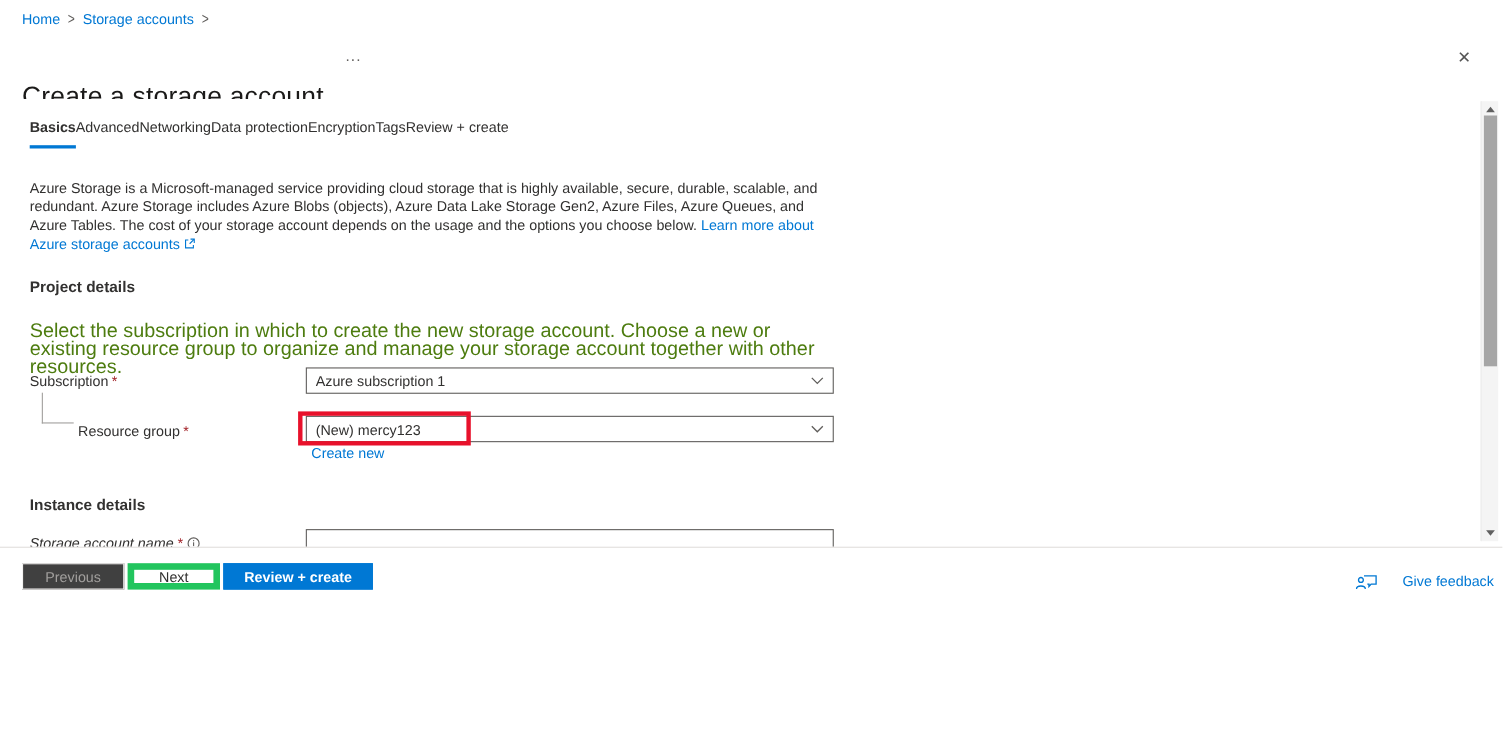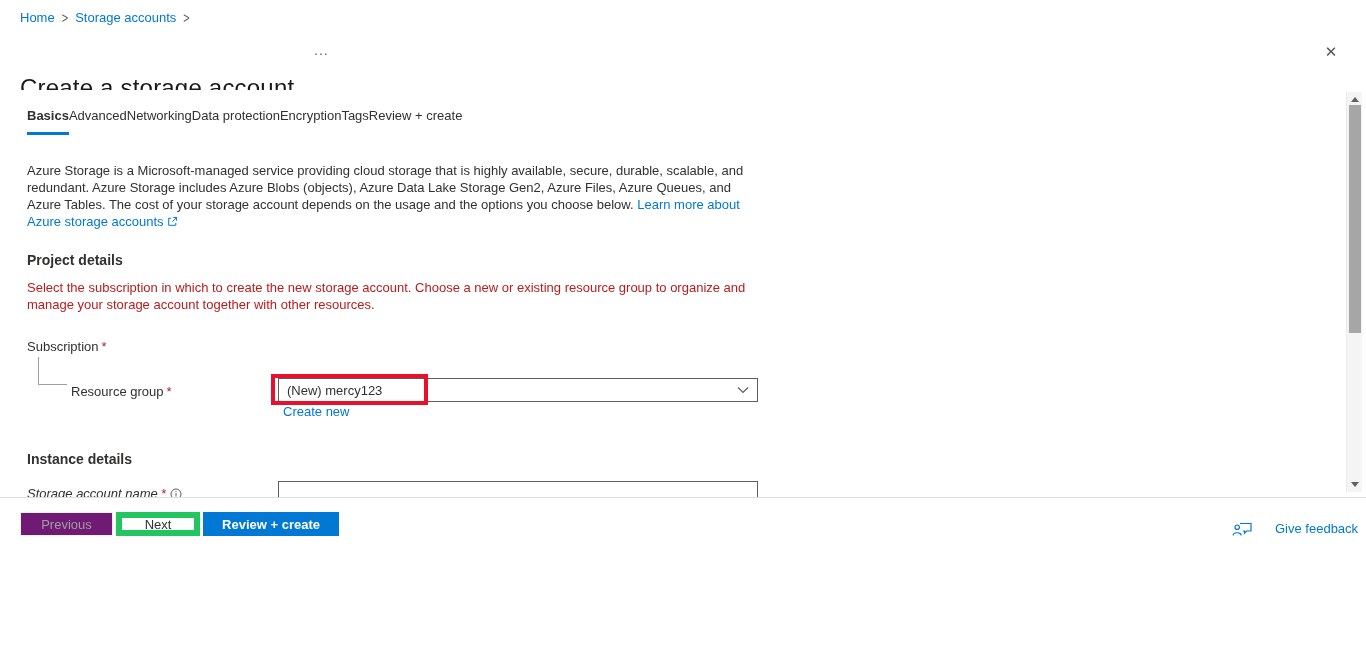--- a/index.html
+++ b/index.html
@@ -19,21 +19,21 @@
 
   .tabs { position: absolute; left: 27px; top: 18px; display: flex; font-size: 13px; }
   .tab { padding-bottom: 9px; border-bottom: 3px solid transparent; color: #323130; cursor: pointer; white-space: nowrap; }
   .tab.active { font-weight: 700; border-bottom-color: #0078d4; }
 
   .intro { position: absolute; left: 27px; top: 72px; width: 726px; font-size: 13px; line-height: 17px; color: #323130; }
   .inline-link { color: #0078d4; text-decoration: none; cursor: pointer; }
   .ext-icon { display: inline-block; vertical-align: -1px; margin-left: 3px; }
 
   .section-heading { position: absolute; left: 27px; font-size: 14px; font-weight: 700; color: #323130; }
-  .section-desc { position: absolute; left: 27px; width: 726px; font-size: 13px; line-height: 16.5px; color: #b91c1c; }
+  .section-desc { position: absolute; left: 27px; width: 726px; font-size: 18px; line-height: 16.5px; color: #4d7c0f; margin-top: 12px; }
 
   .field-label { position: absolute; font-size: 13px; color: #323130; }
   .req { color: #a4262c; margin-left: 3px; }
 
   .combobox { position: absolute; left: 278px; width: 480px; height: 24px; border: 1px solid #605e5c; background: #fff; display: flex; align-items: center; font-size: 13px; color: #323130; padding: 0 8px; cursor: pointer; }
   .combobox .cb-value { flex: 1; overflow: hidden; white-space: nowrap; }
   .cb-chevron { flex: 0 0 auto; display: flex; align-items: center; }
 
   .connector { position: absolute; left: 38px; top: 357px; width: 29px; height: 28px; border-left: 1px solid #a19f9d; border-bottom: 1px solid #a19f9d; }
 
@@ -48,21 +48,21 @@
   
   .scrollbar { position: absolute; left: 1346px; top: 92px; width: 16px; height: 400px; background: #f4f4f4; border-left: 1px solid #ececec; }
   .sb-thumb { position: absolute; left: 2px; top: 13px; width: 12px; height: 228px; background: #a6a6a6; cursor: pointer; }
   .sb-arrow { position: absolute; left: 4px; width: 0; height: 0; border-left: 4px solid transparent; border-right: 4px solid transparent; cursor: pointer; }
   .sb-up { top: 5px; border-bottom: 5px solid #606060; }
   .sb-down { bottom: 5px; border-top: 5px solid #606060; }
 
   
   .footer-divider { position: absolute; left: 0; top: 497px; width: 1366px; height: 1px; background: #e1dfdd; }
   .btn { position: absolute; top: 512px; height: 24px; font-size: 13px; display: flex; align-items: center; justify-content: center; cursor: pointer; font-family: "Liberation Sans", sans-serif; }
-  .btn-previous { left: 20px; width: 93px; background: #701a75; color: #a19f9d; border: 1px solid #f3f2f1; cursor: default; }
+  .btn-previous { left: 20px; width: 93px; background: #404040; color: #a19f9d; border: 1px solid #f3f2f1; cursor: default; }
   .btn-next { left: 116px; width: 84px; background: #fff; color: #323130; border: 6px solid #22c55e; }
   .btn-primary { left: 203px; width: 136px; background: #0078d4; color: #fff; border: 1px solid #0078d4; font-weight: 700; }
   .feedback { position: absolute; left: 1232px; top: 520px; display: flex; align-items: center; gap: 22px; font-size: 13px; color: #0078d4; cursor: pointer; }
 </style>
 </head>
 <body>
 
 <nav class="breadcrumb">
   <a class="crumb-link">Home</a>
   <span class="crumb-sep">&gt;</span>
@@ -91,20 +91,28 @@
             <path d="M6.2 1.4 H9.6 V4.8" fill="none" stroke="#0078d4" stroke-width="1"></path>
             <path d="M9.4 1.6 L5.4 5.6" fill="none" stroke="#0078d4" stroke-width="1"></path>
           </svg></span></a></p>
 
   <h2 class="section-heading" style="top:162px">Project details</h2>
   <p class="section-desc" style="top:190px">Select the subscription in which to create the new storage account. Choose a new or existing resource group to organize and manage your storage account together with other resources.</p>
 
   <label class="field-label" style="left:27px; top:249px">
     <span>Subscription</span><span class="req">*</span>
   </label>
+  <div class="combobox" style="top:244px">
+    <span class="cb-value">Azure subscription 1</span>
+    <span class="cb-chevron">
+        <svg width="12" height="8" viewBox="0 0 12 8">
+          <path d="M1 1.5 L6 6.5 L11 1.5" fill="none" stroke="#605e5c" stroke-width="1.2"></path>
+        </svg>
+      </span>
+  </div>
 
   <div class="connector" style="top:267px"></div>
 
   <label class="field-label" style="left:71px; top:294px">
     <span>Resource group</span><span class="req">*</span>
   </label>
   <div class="combobox" style="top:288px">
     <span class="cb-value">(New) mercy123</span>
     <span class="cb-chevron">
         <svg width="12" height="8" viewBox="0 0 12 8">

